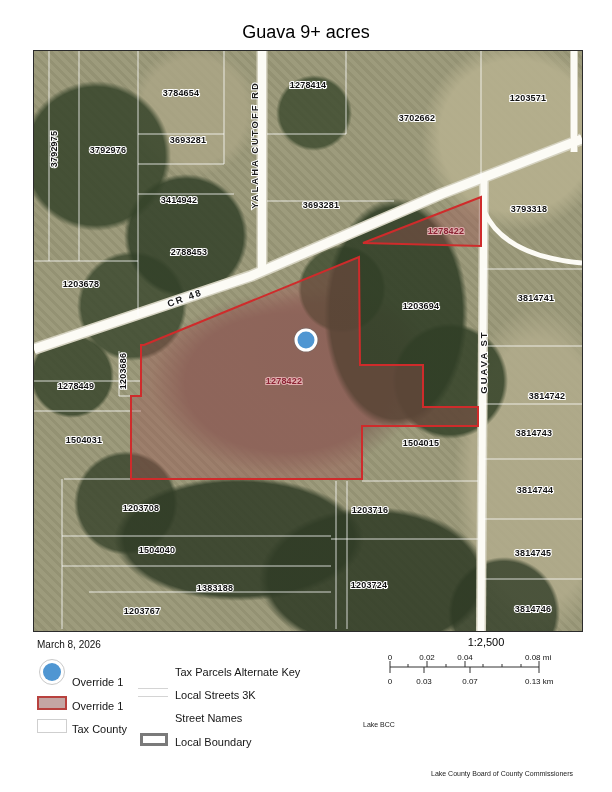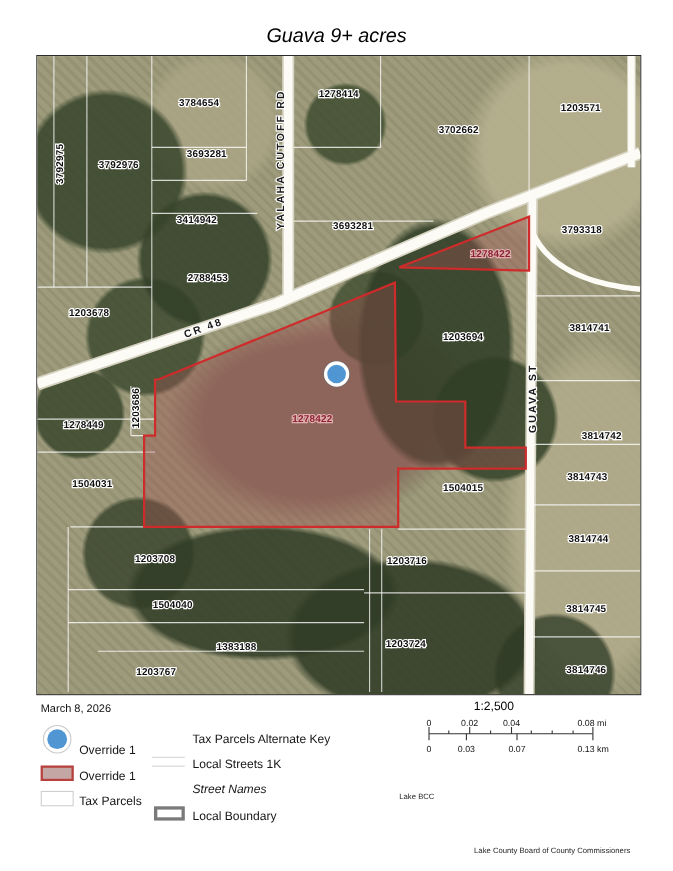--- a/index.html
+++ b/index.html
@@ -1,19 +1,19 @@
 <!DOCTYPE html>
 <html><head>
 <meta charset="utf-8">
 <style>
   html,body{margin:0;padding:0;background:#ffffff;}
   .page{position:relative;width:612px;height:792px;background:#fff;overflow:hidden;
         font-family:"Liberation Sans",sans-serif;color:#111;}
   .map-title{position:absolute;left:0;top:22px;width:612px;text-align:center;
-             font-size:18px;color:#000;font-style:italic;}
+             font-size:18px;color:#000;}
   .map-frame{position:absolute;left:33px;top:50px;width:548px;height:580px;
              border:1px solid #2b2b2b;box-sizing:content-box;}
   .aerial{position:absolute;left:0;top:0;width:548px;height:580px;
     background-color:#9a9878;
     background-image:
       radial-gradient(circle 38px at 280px 62px, rgba(58,72,44,.8) 0 90%, transparent 100%),
       radial-gradient(circle 75px at 62px 105px, rgba(54,68,42,.85) 0 92%, transparent 100%),
       radial-gradient(circle 62px at 152px 185px, rgba(50,64,40,.85) 0 92%, transparent 100%),
       radial-gradient(circle 55px at 98px 255px, rgba(56,70,44,.8) 0 92%, transparent 100%),
       radial-gradient(circle 42px at 38px 325px, rgba(52,66,40,.8) 0 92%, transparent 100%),
@@ -48,21 +48,21 @@
   .sw-point .dot{position:absolute;left:3px;top:3px;width:18px;height:18px;border-radius:50%;
             background:#4f96d2;}
   .sw-poly{position:absolute;left:37px;top:696px;width:30px;height:14px;background:#c4a6a4;
            border:2.5px solid #b8413e;box-sizing:border-box;}
   .sw-parcel{position:absolute;left:37px;top:719px;width:30px;height:14px;background:#fff;
            border:1px solid #cfcfcf;box-sizing:border-box;}
   .sw-street{position:absolute;left:138px;top:688px;width:30px;height:9px;background:#fff;
            border-top:1.5px solid #d4d4d4;border-bottom:1.5px solid #d4d4d4;box-sizing:border-box;}
   .sw-boundary{position:absolute;left:140px;top:733px;width:28px;height:13px;background:#fff;
            border:3px solid #7a7a7a;box-sizing:border-box;}
-  .scale-title{position:absolute;left:389px;top:636px;width:120px;text-align:center;
+  .scale-title{position:absolute;left:426px;top:636px;width:120px;text-align:center;
            font-size:11px;color:#000;}
   .scalebar{position:absolute;left:385px;top:650px;}
   .sb-num{font:8px "Liberation Sans",sans-serif;fill:#111;text-anchor:middle;}
   .sb-num.start{text-anchor:start;}
   .sb-line{stroke:#333;stroke-width:1;}
   .credit-small{position:absolute;left:363px;top:721px;font-size:7px;color:#222;}
   .credit-bottom{position:absolute;left:373px;top:770px;width:200px;text-align:right;
            font-size:7px;color:#222;}
 </style>
 </head>
@@ -178,28 +178,28 @@
 
   <div class="sw-point">
     <div class="dot"></div>
   </div>
   <div class="lg-label" style="left:72px;top:676px;">Override 1</div>
 
   <div class="sw-poly"></div>
   <div class="lg-label" style="left:72px;top:700px;">Override 1</div>
 
   <div class="sw-parcel"></div>
-  <div class="lg-label" style="left:72px;top:723px;">Tax Parcels</div>
+  <div class="lg-label" style="left:72px;top:723px;">Tax County</div>
 
   <div class="lg-label" style="left:175px;top:666px;">Tax Parcels Alternate Key</div>
 
   <div class="sw-street"></div>
-  <div class="lg-label" style="left:175px;top:689px;">Local Streets 1K</div>
-
-  <div class="lg-label" style="left:175px;top:712px;font-style:italic;">Street Names</div>
+  <div class="lg-label" style="left:175px;top:689px;">Local Streets 3K</div>
+
+  <div class="lg-label" style="left:175px;top:712px;">Street Names</div>
 
   <div class="sw-boundary"></div>
   <div class="lg-label" style="left:175px;top:736px;">Local Boundary</div>
 
   <div class="scale-title">1:2,500</div>
 
   <svg class="scalebar" width="200" height="42">
     <text class="sb-num" x="5" y="10">0</text>
     <text class="sb-num" x="42" y="10">0.02</text>
     <text class="sb-num" x="80" y="10">0.04</text>

